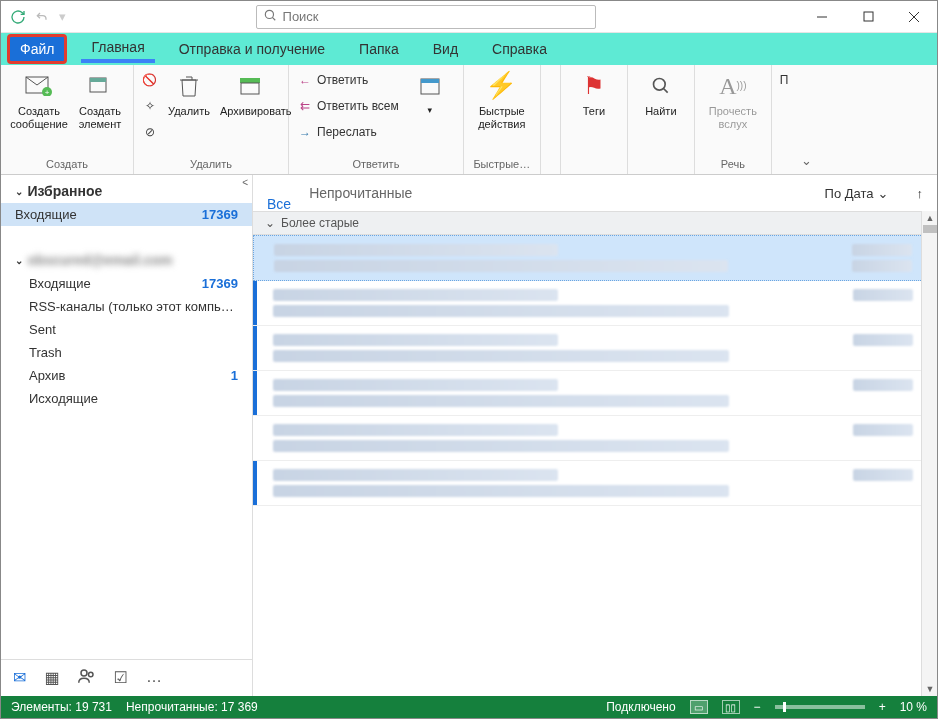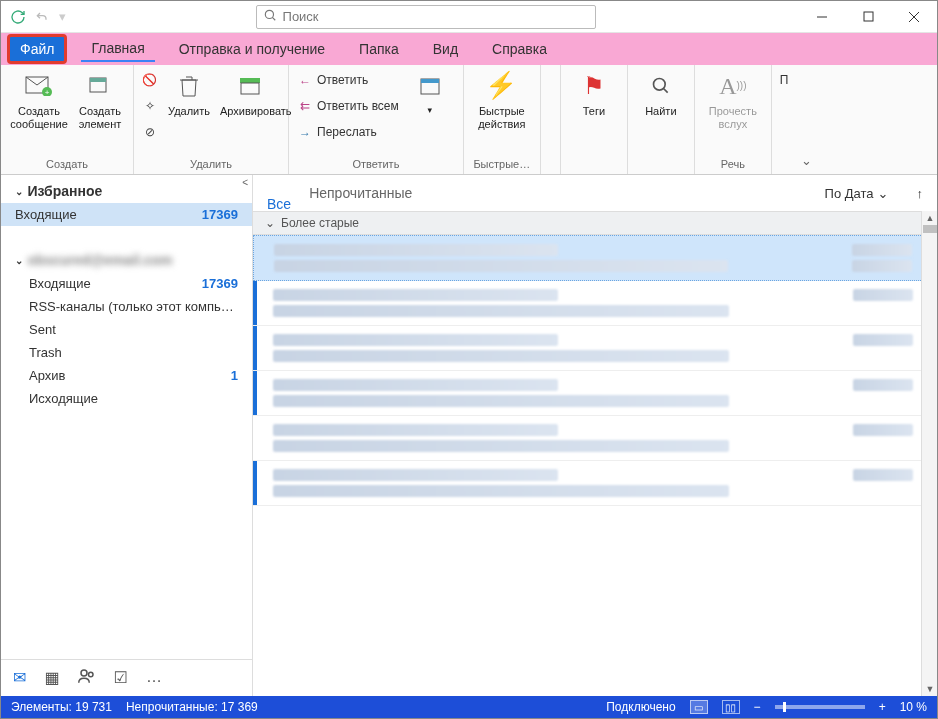--- a/index.html
+++ b/index.html
@@ -8,24 +8,24 @@
 
 .titlebar { height: 32px; display: flex; align-items: center; background: #fff; border-bottom: 1px solid #e5e5e5; }
 .titlebar .qat { display: flex; align-items: center; padding: 0 8px; gap: 6px; }
 .qat-icon { width: 18px; height: 18px; display: flex; align-items: center; justify-content: center; color: #555; }
 .qat-sep { color: #ccc; padding: 0 2px; }
 .searchbox { margin-left: 180px; width: 340px; height: 24px; border: 1px solid #bbb; border-radius: 2px; display: flex; align-items: center; padding: 0 6px; color: #777; gap: 6px; }
 .win-controls { margin-left: auto; display: flex; }
 .win-btn { width: 46px; height: 32px; display: flex; align-items: center; justify-content: center; color: #333; }
 
 
-.tabs { height: 32px; display: flex; align-items: center; gap: 14px; padding-left: 6px; background: #f9a8d4; }
+.tabs { height: 32px; display: flex; align-items: center; gap: 14px; padding-left: 6px; background: #5eead4; }
 .tab { padding: 4px 10px; font-size: 14px; color: #333; cursor: default; }
 .tab.file { background: #1a6fd8; color: #fff; border: 3px solid #e23b2e; border-radius: 4px; }
-.tab.active { border-bottom: 2px solid #3b82f6; color: #333; font-weight: 400; }
+.tab.active { border-bottom: 4px solid #3b82f6; color: #333; font-weight: 400; }
 
 
 .ribbon { height: 110px; border-bottom: 1px solid #ccc; display: flex; background: #fafafa; }
 .group { border-right: 1px solid #ddd; padding: 4px 8px 2px 8px; display: flex; flex-direction: column; justify-content: space-between; }
 .group-content { display: flex; align-items: flex-start; gap: 6px; }
 .big-btn { width: 60px; text-align: center; font-size: 11px; line-height: 1.2; }
 .big-btn .ic { height: 34px; display: flex; align-items: center; justify-content: center; font-size: 24px; margin-bottom: 2px; }
 .big-btn.narrow { width: 50px; }
 .small-col { display: flex; flex-direction: column; gap: 4px; }
 .sm-btn { display: flex; align-items: center; gap: 4px; font-size: 12px; color: #333; height: 22px; }
@@ -66,21 +66,21 @@
 .msg .blurbox.short { width: 50%; }
 .msg .blurbox.med { width: 80%; margin-top: 4px; }
 .msg .date .blurbox { width: 60px; height: 12px; }
 .scrollbar { position: absolute; right: 0; top: 36px; bottom: 0; width: 16px; background: #f4f4f4; border-left: 1px solid #ddd; }
 .scrollbar .thumb { position: absolute; top: 14px; width: 14px; left: 1px; height: 8px; background: #c0c0c0; }
 .scrollbar .arr { position: absolute; left: 0; width: 16px; height: 14px; display: flex; align-items: center; justify-content: center; font-size: 9px; color: #666; }
 .scrollbar .arr.up { top: 0; }
 .scrollbar .arr.dn { bottom: 0; }
 
 
-.statusbar { height: 22px; background: #1d4ed8; color: #fff; display: flex; align-items: center; font-size: 12px; padding: 0 10px; gap: 14px; position: absolute; bottom: 0; left: 0; right: 0; }
+.statusbar { height: 22px; background: #15803d; color: #fff; display: flex; align-items: center; font-size: 12px; padding: 0 10px; gap: 14px; position: absolute; bottom: 0; left: 0; right: 0; }
 .statusbar .spacer { flex: 1; }
 .statusbar .zoom-rail { width: 90px; height: 4px; background: rgba(255,255,255,0.5); position: relative; }
 .statusbar .zoom-rail::after { content: ""; position: absolute; left: 8px; top: -3px; width: 3px; height: 10px; background: #fff; }
 .sb-ic { width: 18px; height: 14px; display: inline-flex; align-items: center; justify-content: center; border: 1px solid rgba(255,255,255,0.6); font-size: 10px; }
 .sb-ic.active { background: rgba(255,255,255,0.25); }
 </style>
 </head>
 <body>
 
 <div class="titlebar">

